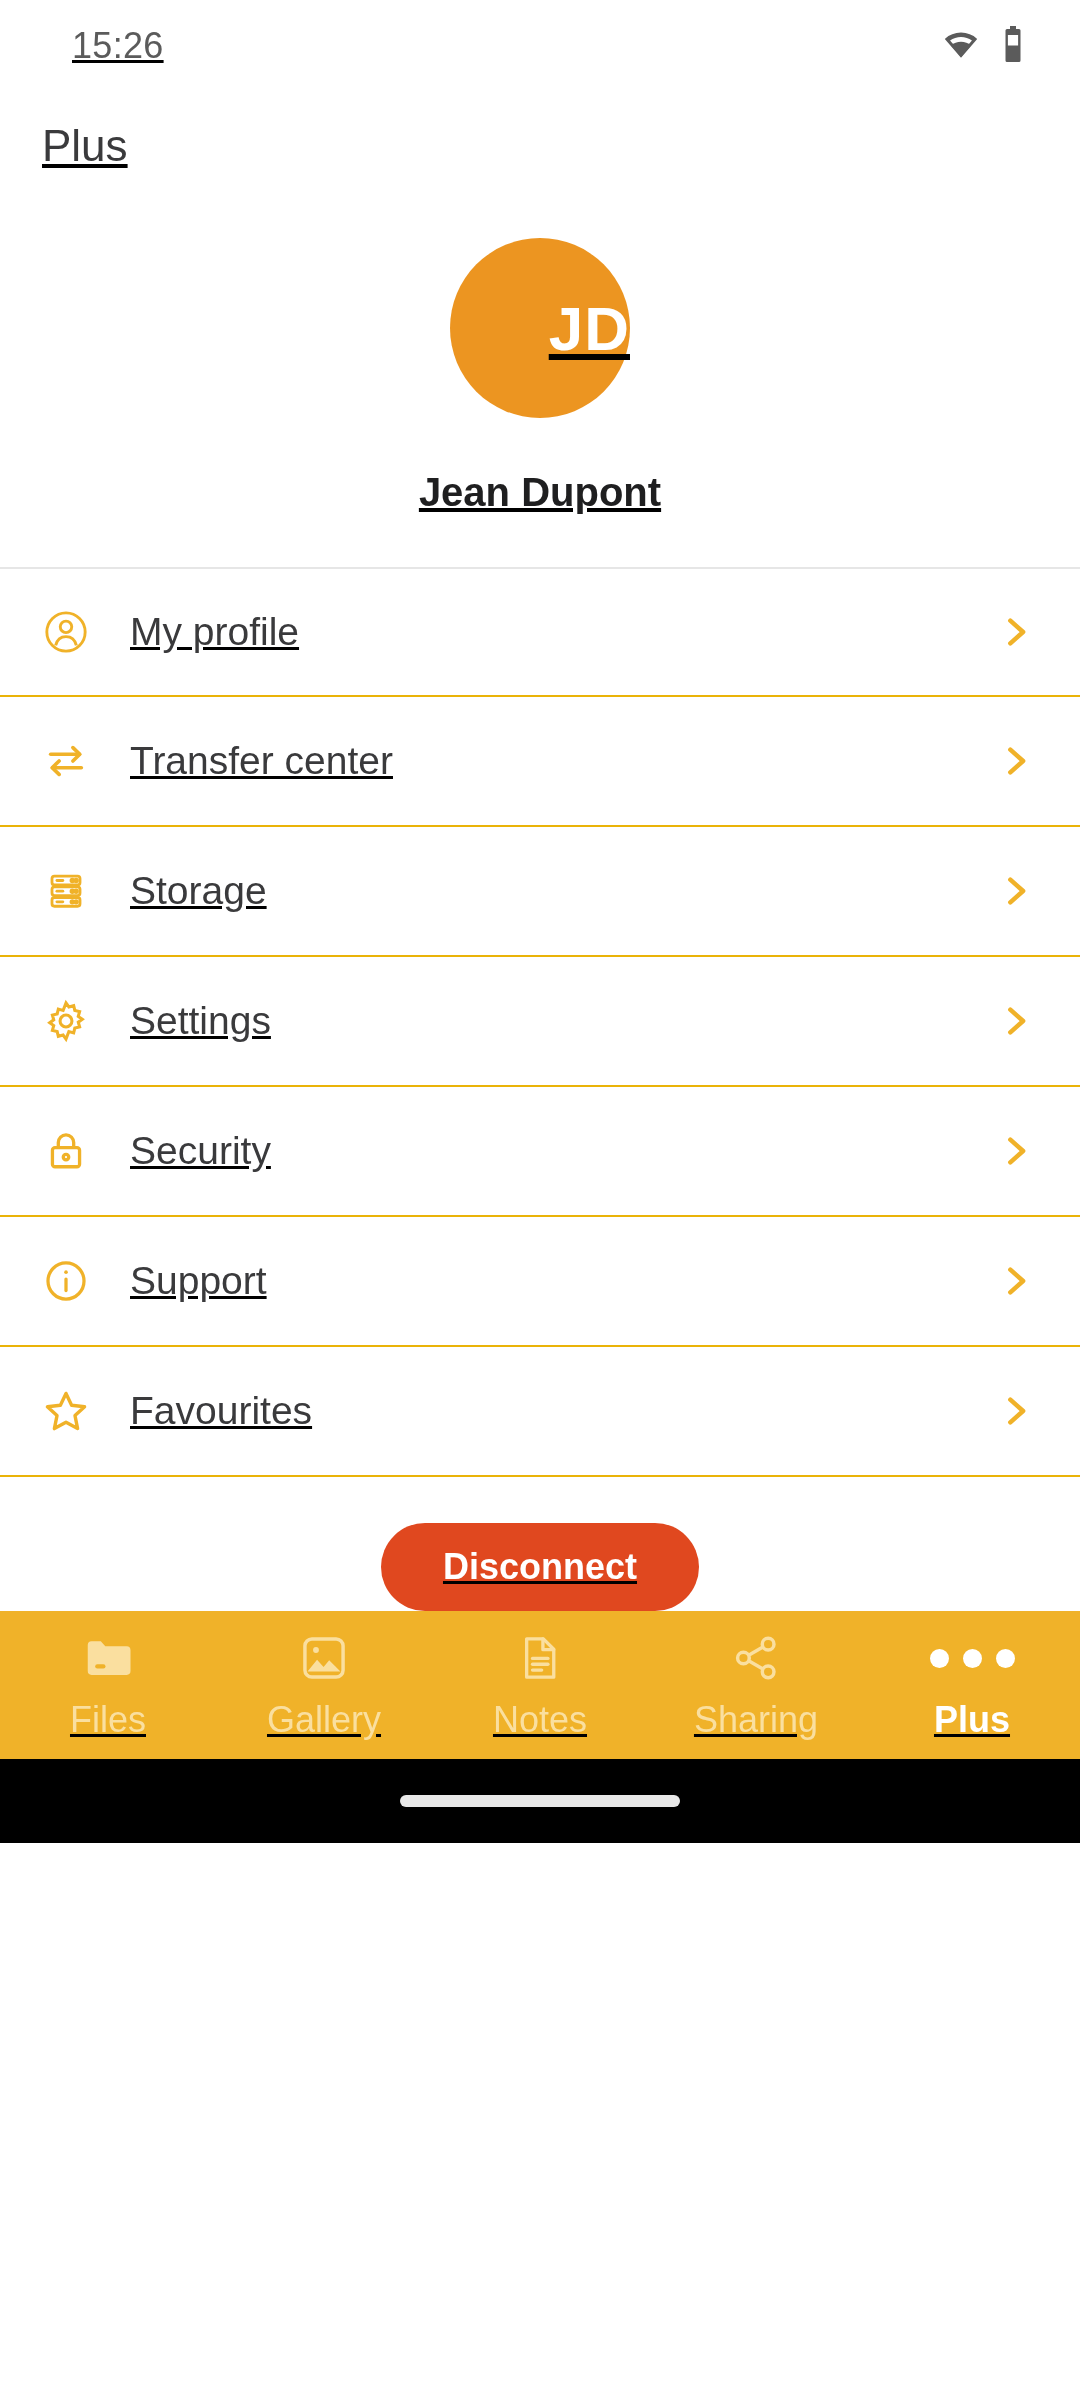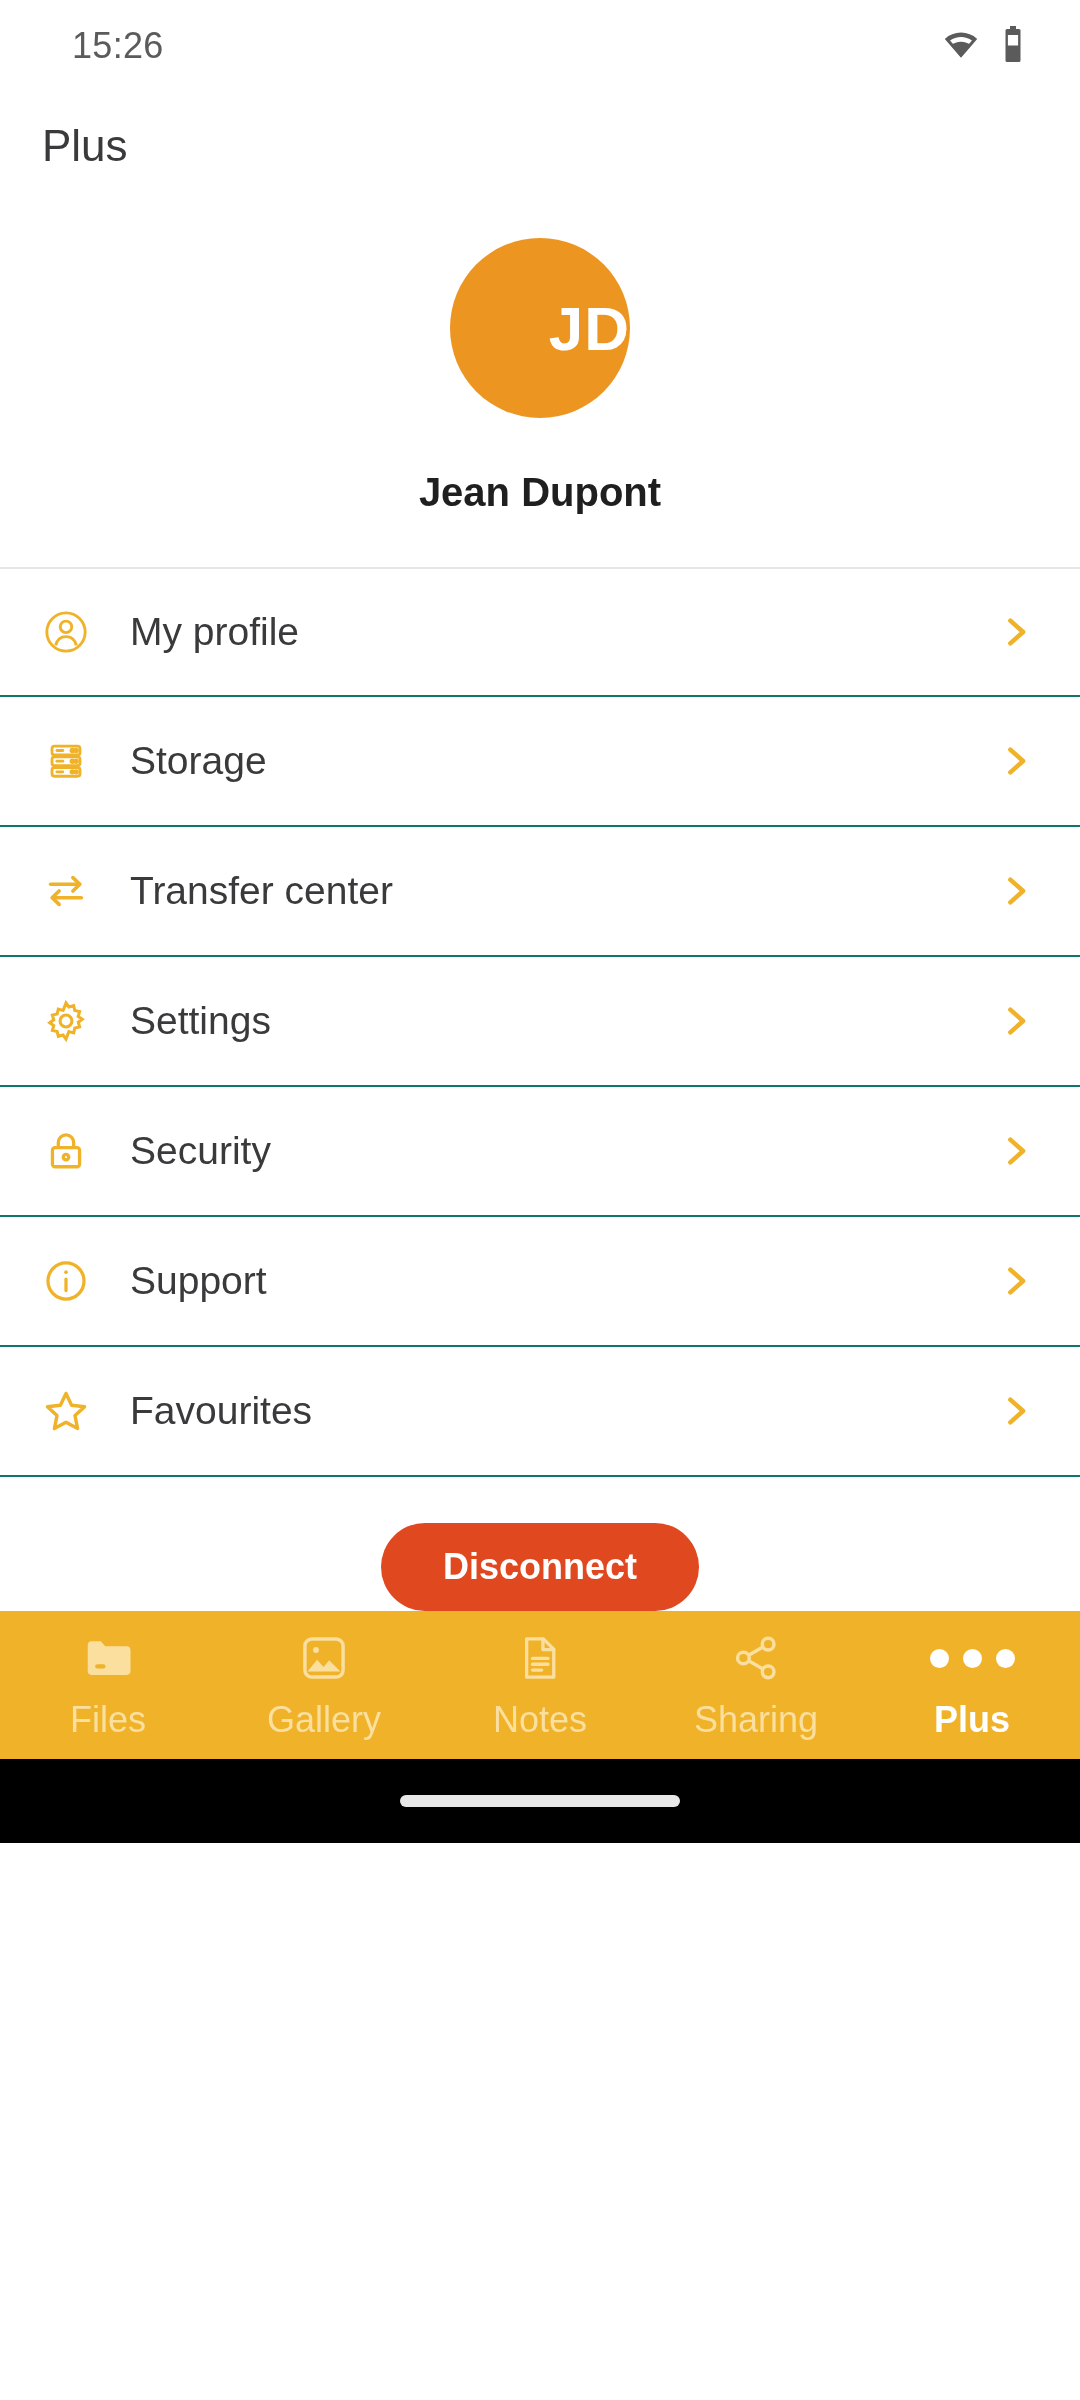--- a/index.html
+++ b/index.html
@@ -3,21 +3,21 @@
 <meta charset="utf-8">
 <style>
   * { margin:0; padding:0; box-sizing:border-box; }
   html, body { width:1080px; height:2400px; }
   body {
     font-family: "Liberation Sans", sans-serif;
     background:#ffffff;
     overflow:hidden;
     position:relative;
   }
-  .phone { width:1080px; height:1787px; display:flex; flex-direction:column; background:#ffffff; }
+  .phone { width:1080px; height:1787px; display:flex; flex-direction:column; background:#ffffff;text-decoration:underline; }
 
   
   .status-bar {
     height:92px; flex:0 0 92px;
     display:flex; align-items:center; justify-content:space-between;
     padding:0 56px 0 72px;
   }
   .status-time { font-size:36px; color:#5b5b5b; letter-spacing:.3px; }
   .status-icons { display:flex; align-items:center; gap:22px; }
 
@@ -34,21 +34,21 @@
   }
   .avatar-initials { color:#ffffff; font-size:62px; font-weight:bold; letter-spacing:1px; }
   .user-name { margin-top:52px; font-size:40px; font-weight:bold; color:#1f1f20; }
   .user-email { margin-top:18px; font-size:38px; color:#9b9b9b; }
 
   
   .menu { margin-top:52px; flex:0 0 auto; }
   .menu-row {
     height:130px;
     display:flex; align-items:center;
-    border-bottom:2px solid #0f766e;
+    border-bottom:2px solid #eab308;
     padding:0 44px 0 26px;
     background:#ffffff;
   }
   .menu-row:first-child { border-top:2px solid #e6e6e6; }
   .menu-icon { width:80px; flex:0 0 80px; display:flex; align-items:center; justify-content:center; }
   .menu-label { flex:1 1 auto; font-size:39px; color:#3a3a3c; padding-left:24px; }
   .menu-chev { flex:0 0 40px; display:flex; align-items:center; justify-content:center; }
 
   
   .disconnect-wrap { flex:0 0 auto; padding-top:46px; display:flex; justify-content:center; }
@@ -126,20 +126,37 @@
 
     <div class="menu-row">
       <span class="menu-icon">
         <svg width="46" height="46" viewBox="0 0 24 24" fill="none" stroke="#f0b229" stroke-width="1.5">
             <circle cx="12" cy="12" r="10"></circle>
             <circle cx="12" cy="9.3" r="3"></circle>
             <path d="M6.6 19c.7-3 2.8-4.6 5.4-4.6S16.7 16 17.4 19"></path>
           </svg>
       </span>
       <span class="menu-label">My profile</span>
+      <span class="menu-chev">
+        <svg width="34" height="34" viewBox="0 0 24 24" fill="none" stroke="#f0b229" stroke-width="3.2" stroke-linecap="round" stroke-linejoin="round">
+            <polyline points="8,4 17,12 8,20"></polyline>
+          </svg>
+      </span>
+    </div>
+
+    <div class="menu-row">
+      <span class="menu-icon">
+        <svg width="46" height="46" viewBox="0 0 24 24" fill="none" stroke="#f0b229" stroke-width="1.9" stroke-linecap="round" stroke-linejoin="round">
+            <path d="M4 8.5h15"></path>
+            <polyline points="15.6,5 19.2,8.5 15.6,12"></polyline>
+            <path d="M20 15.5H5"></path>
+            <polyline points="8.4,12 4.8,15.5 8.4,19"></polyline>
+          </svg>
+      </span>
+      <span class="menu-label">Transfer center</span>
       <span class="menu-chev">
         <svg width="34" height="34" viewBox="0 0 24 24" fill="none" stroke="#f0b229" stroke-width="3.2" stroke-linecap="round" stroke-linejoin="round">
             <polyline points="8,4 17,12 8,20"></polyline>
           </svg>
       </span>
     </div>
 
     <div class="menu-row">
       <span class="menu-icon">
         <svg width="42" height="42" viewBox="0 0 24 24" fill="none" stroke="#f0b229" stroke-width="1.6">
@@ -160,37 +177,20 @@
       <span class="menu-label">Storage</span>
       <span class="menu-chev">
         <svg width="34" height="34" viewBox="0 0 24 24" fill="none" stroke="#f0b229" stroke-width="3.2" stroke-linecap="round" stroke-linejoin="round">
             <polyline points="8,4 17,12 8,20"></polyline>
           </svg>
       </span>
     </div>
 
     <div class="menu-row">
       <span class="menu-icon">
-        <svg width="46" height="46" viewBox="0 0 24 24" fill="none" stroke="#f0b229" stroke-width="1.9" stroke-linecap="round" stroke-linejoin="round">
-            <path d="M4 8.5h15"></path>
-            <polyline points="15.6,5 19.2,8.5 15.6,12"></polyline>
-            <path d="M20 15.5H5"></path>
-            <polyline points="8.4,12 4.8,15.5 8.4,19"></polyline>
-          </svg>
-      </span>
-      <span class="menu-label">Transfer center</span>
-      <span class="menu-chev">
-        <svg width="34" height="34" viewBox="0 0 24 24" fill="none" stroke="#f0b229" stroke-width="3.2" stroke-linecap="round" stroke-linejoin="round">
-            <polyline points="8,4 17,12 8,20"></polyline>
-          </svg>
-      </span>
-    </div>
-
-    <div class="menu-row">
-      <span class="menu-icon">
         <svg width="46" height="46" viewBox="0 0 24 24" fill="none" stroke="#f0b229" stroke-width="1.6">
             <circle cx="12" cy="12" r="3.1"></circle>
             <path d="M12 2.6l1.5 2.1 2.5-.7.6 2.5 2.5.6-.7 2.5 2.1 1.5-2.1 1.5.7 2.5-2.5.6-.6 2.5-2.5-.7L12 21.4l-1.5-2.1-2.5.7-.6-2.5-2.5-.6.7-2.5L3.5 12.9l2.1-1.5-.7-2.5 2.5-.6.6-2.5 2.5.7z"></path>
           </svg>
       </span>
       <span class="menu-label">Settings</span>
       <span class="menu-chev">
         <svg width="34" height="34" viewBox="0 0 24 24" fill="none" stroke="#f0b229" stroke-width="3.2" stroke-linecap="round" stroke-linejoin="round">
             <polyline points="8,4 17,12 8,20"></polyline>
           </svg>

